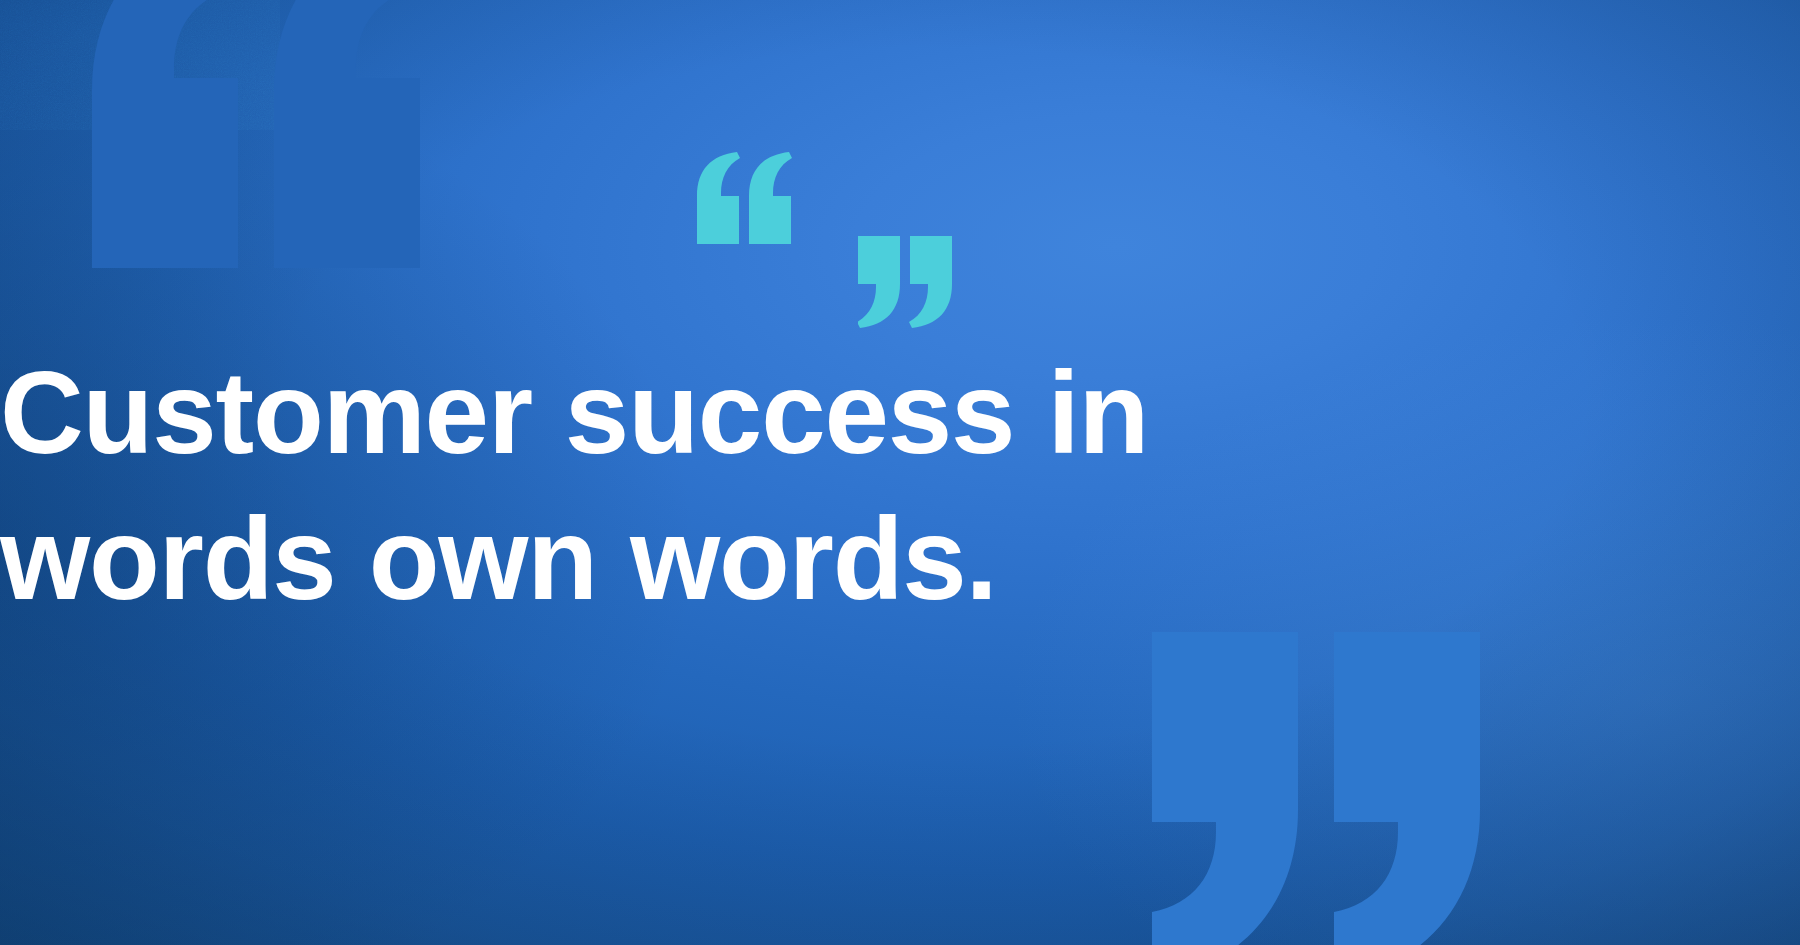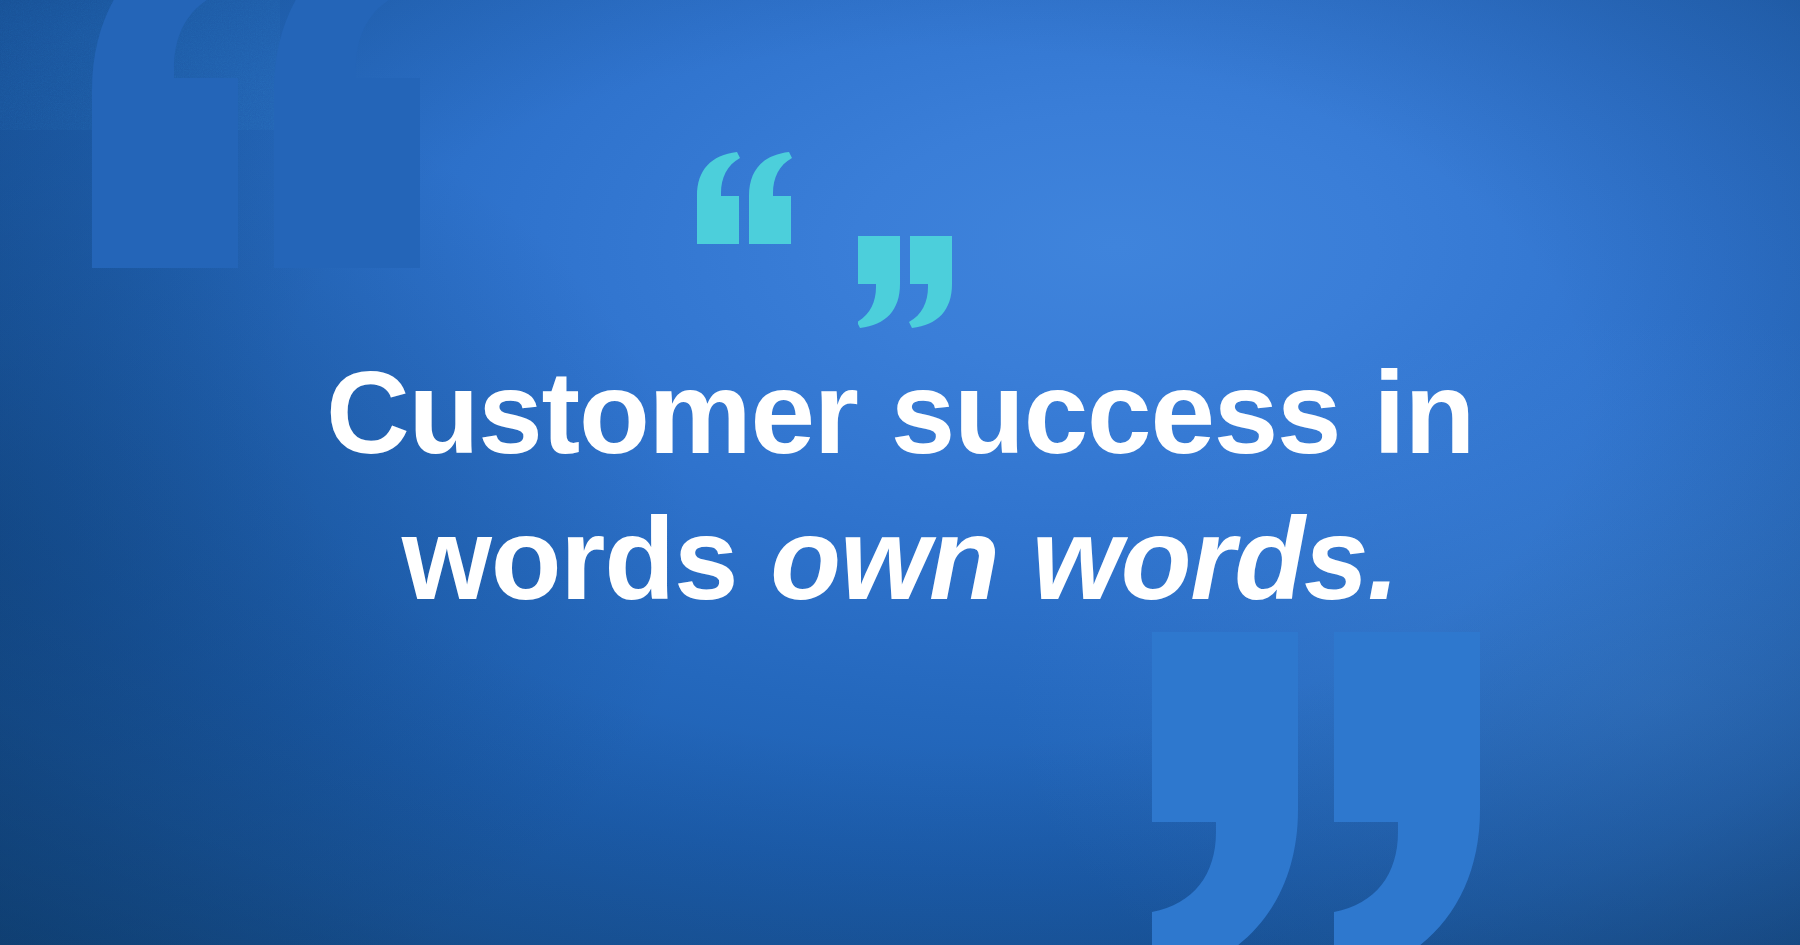--- a/index.html
+++ b/index.html
@@ -113,37 +113,35 @@
     width: 96px;
     height: 92px;
   }
 
   
   .headline {
     position: absolute;
     left: 0;
     right: 0;
     top: 340px;
-    text-align: center;
     color: #ffffff;
     font-size: 116px;
     line-height: 1.26;
     font-weight: 700;
     letter-spacing: -1.2px;
     word-spacing: 2px;
     text-rendering: optimizeLegibility;
   }
 
   .headline .line {
     display: block;
     white-space: nowrap;
   }
 
   .headline .em {
-    font-style: italic;
   }
 </style>
 </head>
 <body>
 
 <div id="stage">
 
   <div class="bg-base"></div>
   <div class="bg-corner-dark-left"></div>
   <div class="bg-glow-right"></div>

